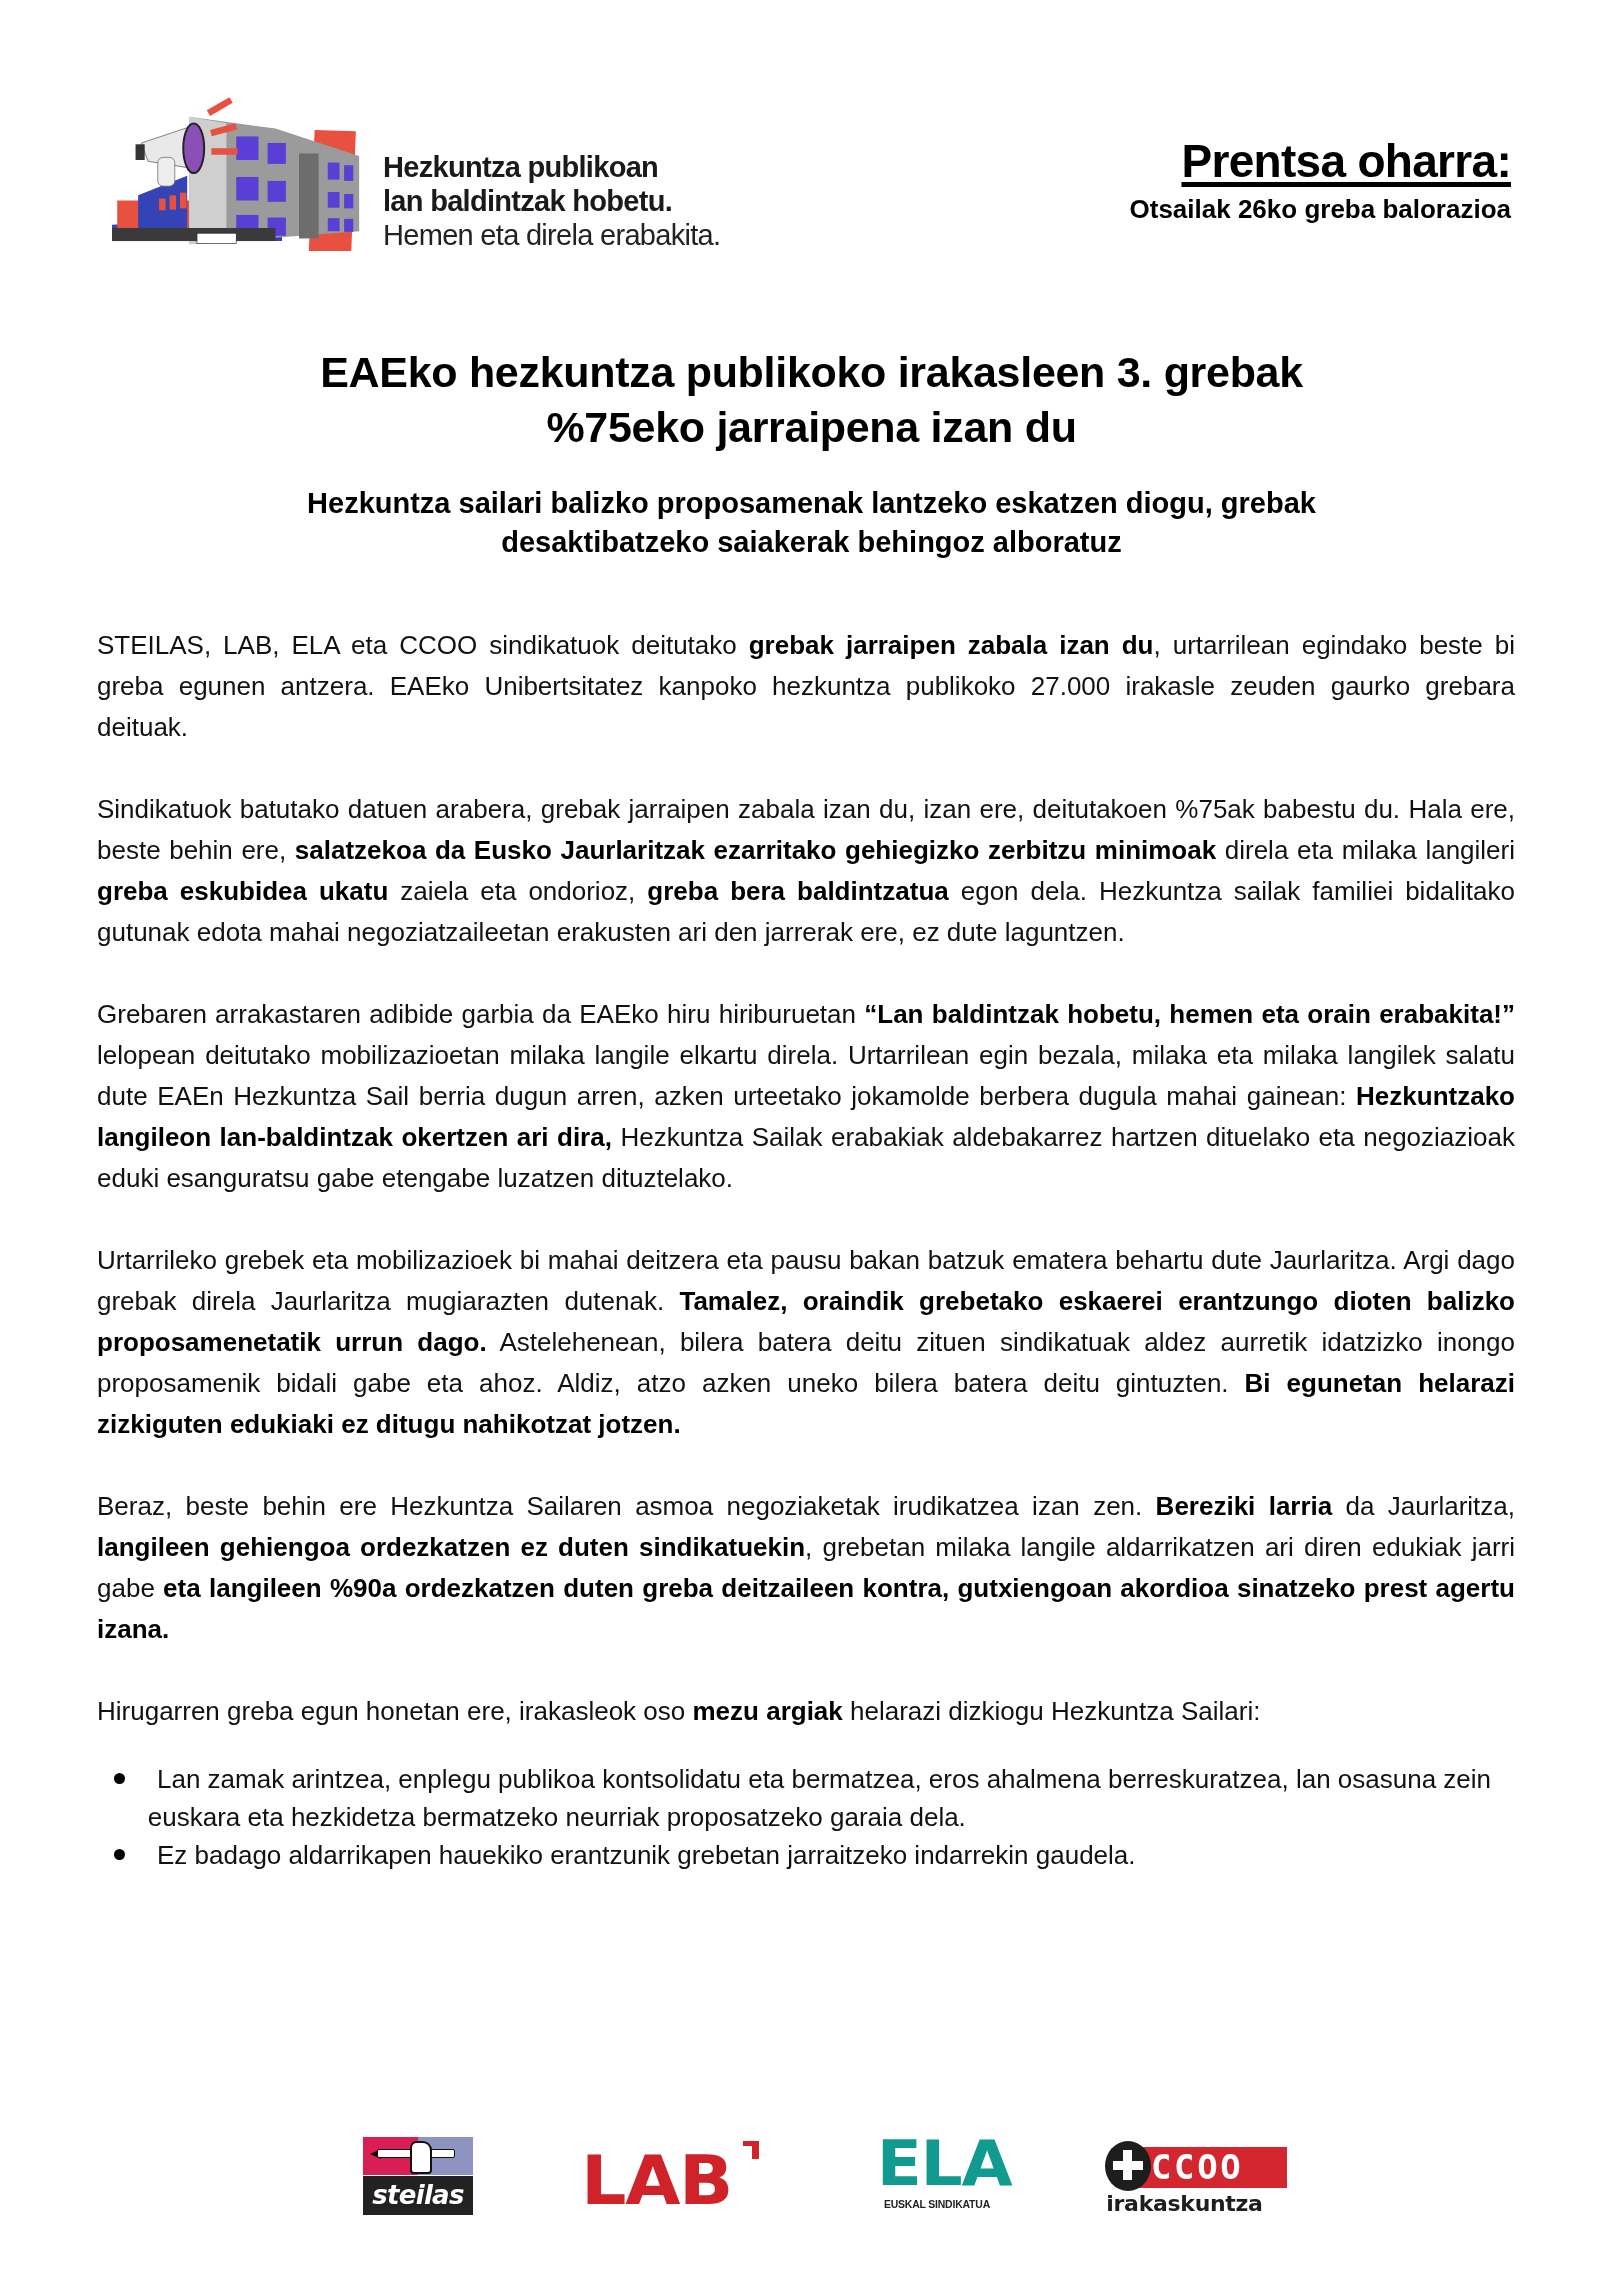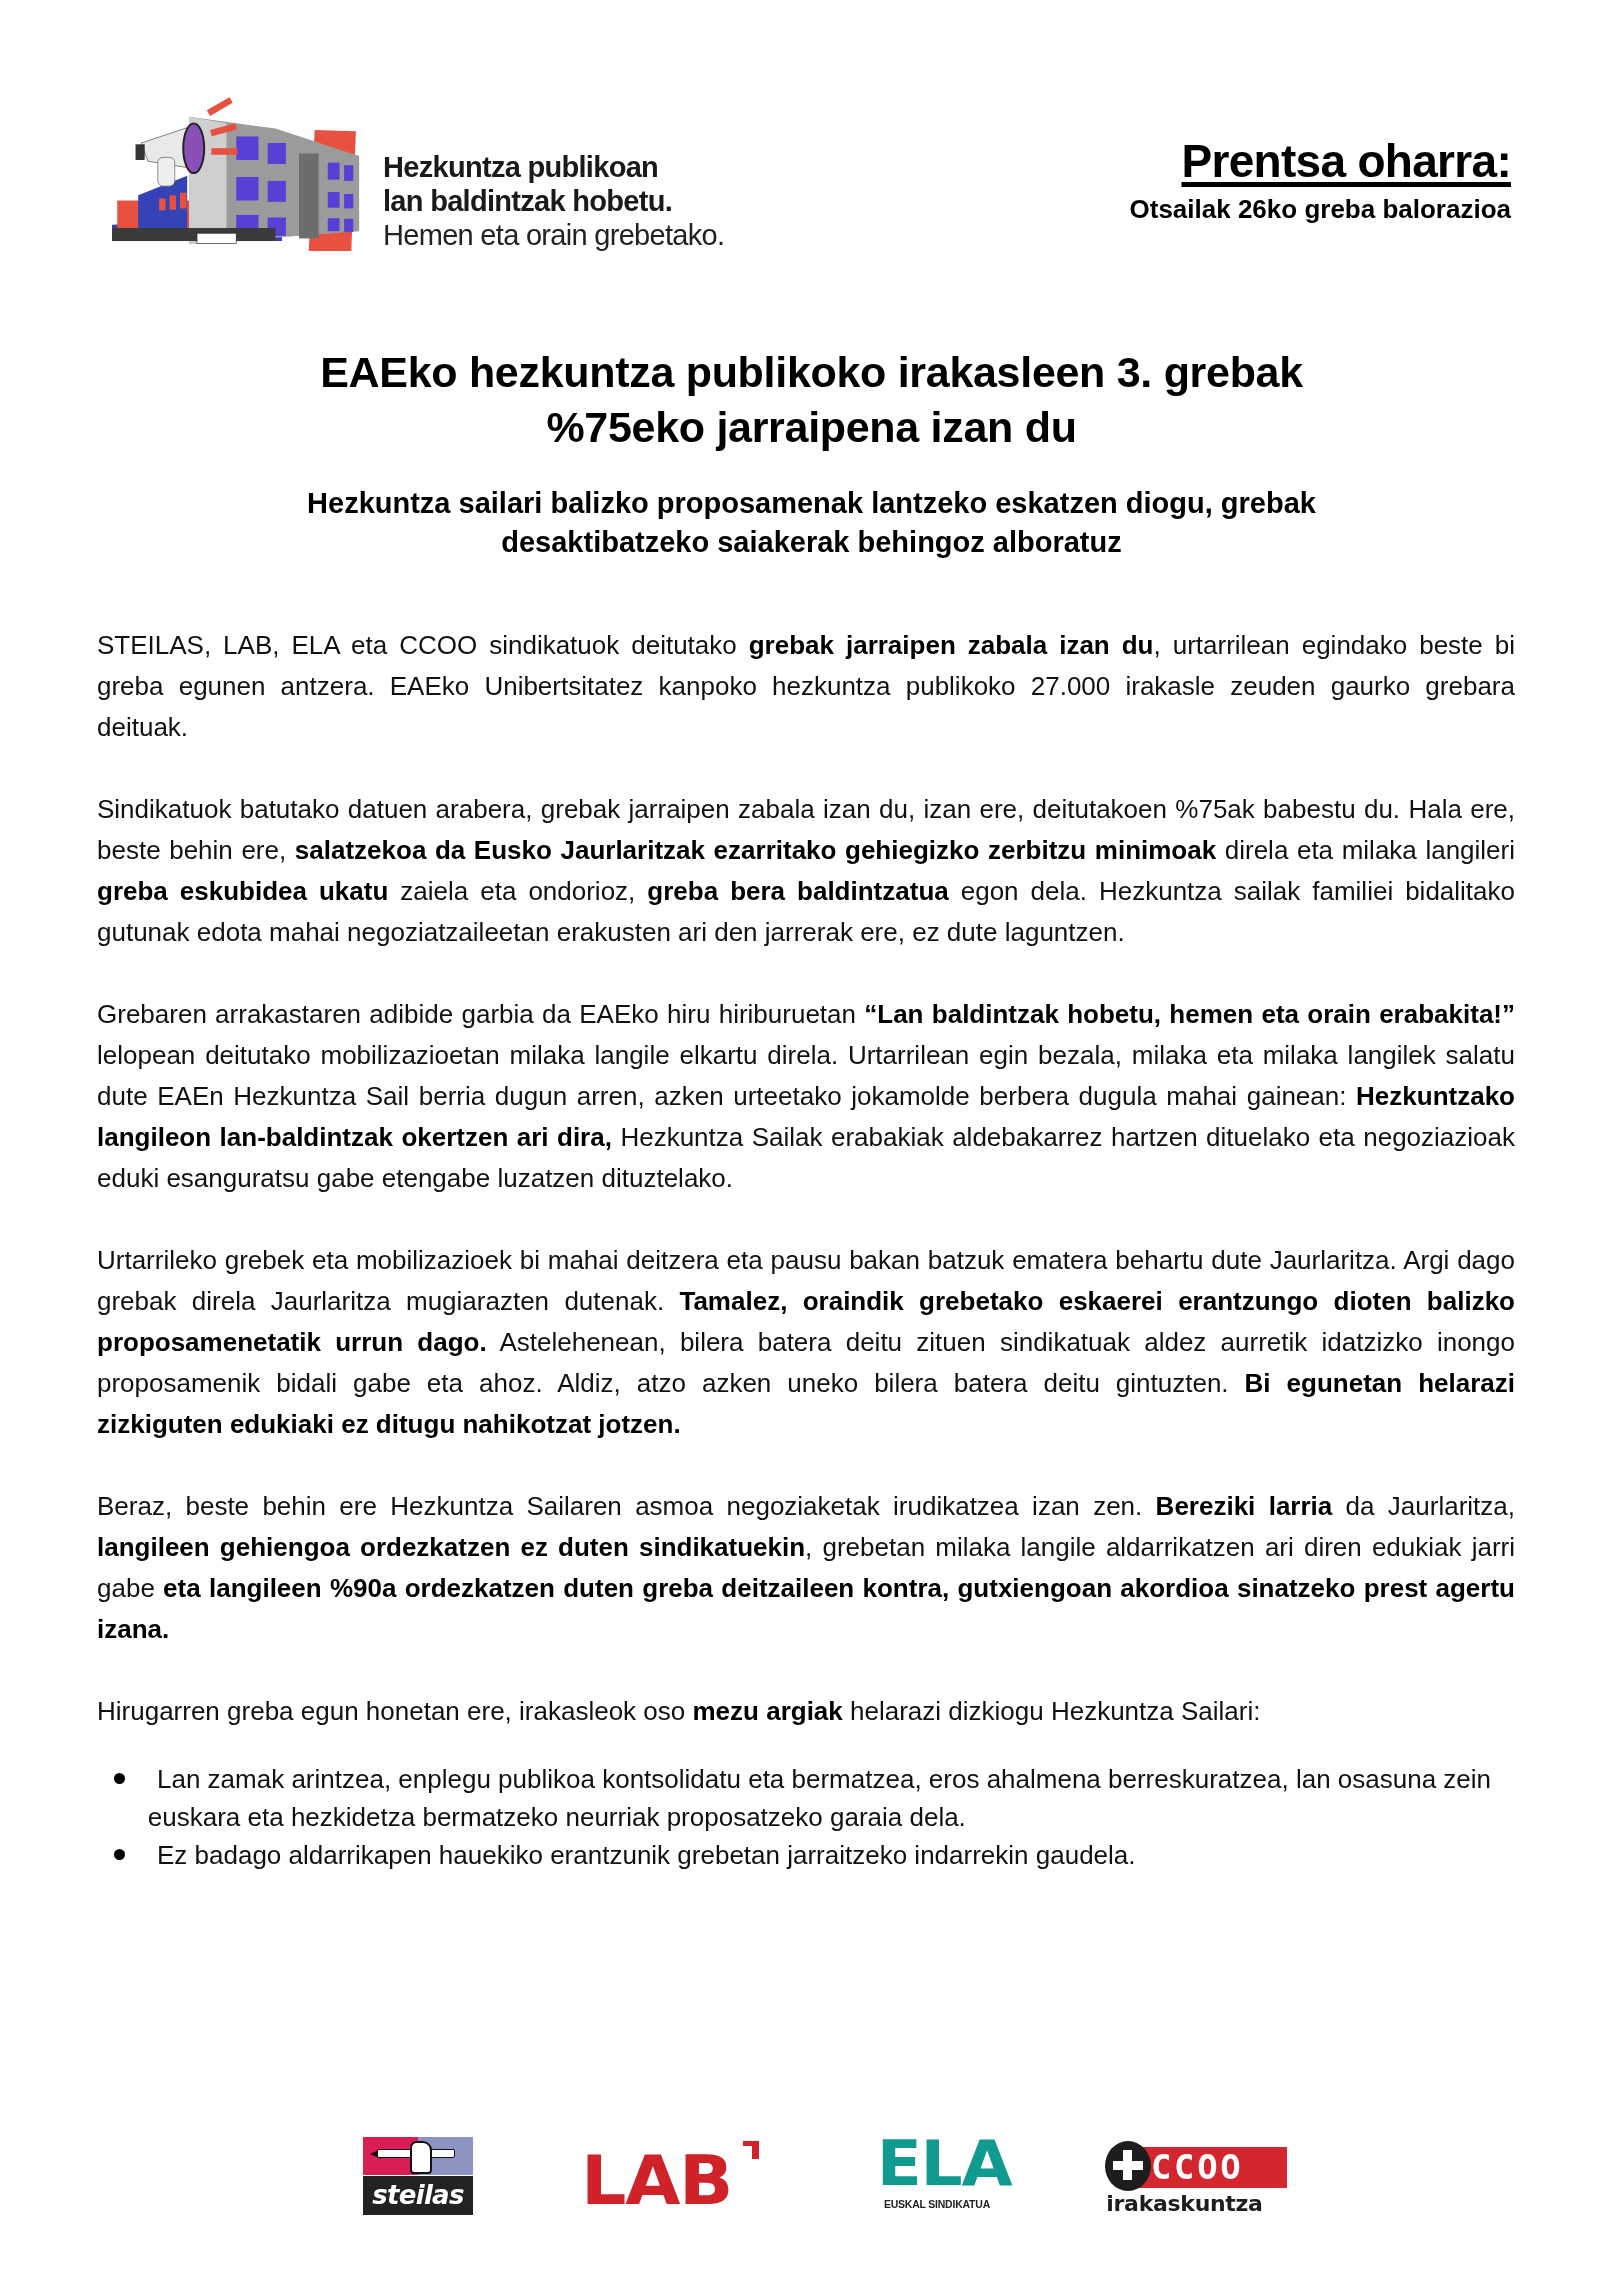--- a/index.html
+++ b/index.html
@@ -105,21 +105,21 @@
 
     <rect x="145" y="40" width="40" height="10" fill="#e8503f" transform="rotate(-30 145 40)"></rect>
     <rect x="150" y="70" width="40" height="10" fill="#e8503f" transform="rotate(-15 150 70)"></rect>
     <rect x="152" y="98" width="40" height="10" fill="#e8503f"></rect>
   </svg>
 </div>
 
 <div class="tagline">
   <div class="l1">Hezkuntza publikoan</div>
   <div class="l2">lan baldintzak hobetu.</div>
-  <div class="l3">Hemen eta orain grebetako.</div>
+  <div class="l3">Hemen eta direla erabakita.</div>
 </div>
 
 <div class="press-block">
   <div class="press-title">Prentsa oharra:</div>
   <div class="press-sub">Otsailak 26ko greba balorazioa</div>
 </div>
 
 <div class="main-title">
   <div>EAEko hezkuntza publikoko irakasleen 3. grebak</div>
   <div>%75eko jarraipena izan du</div>

